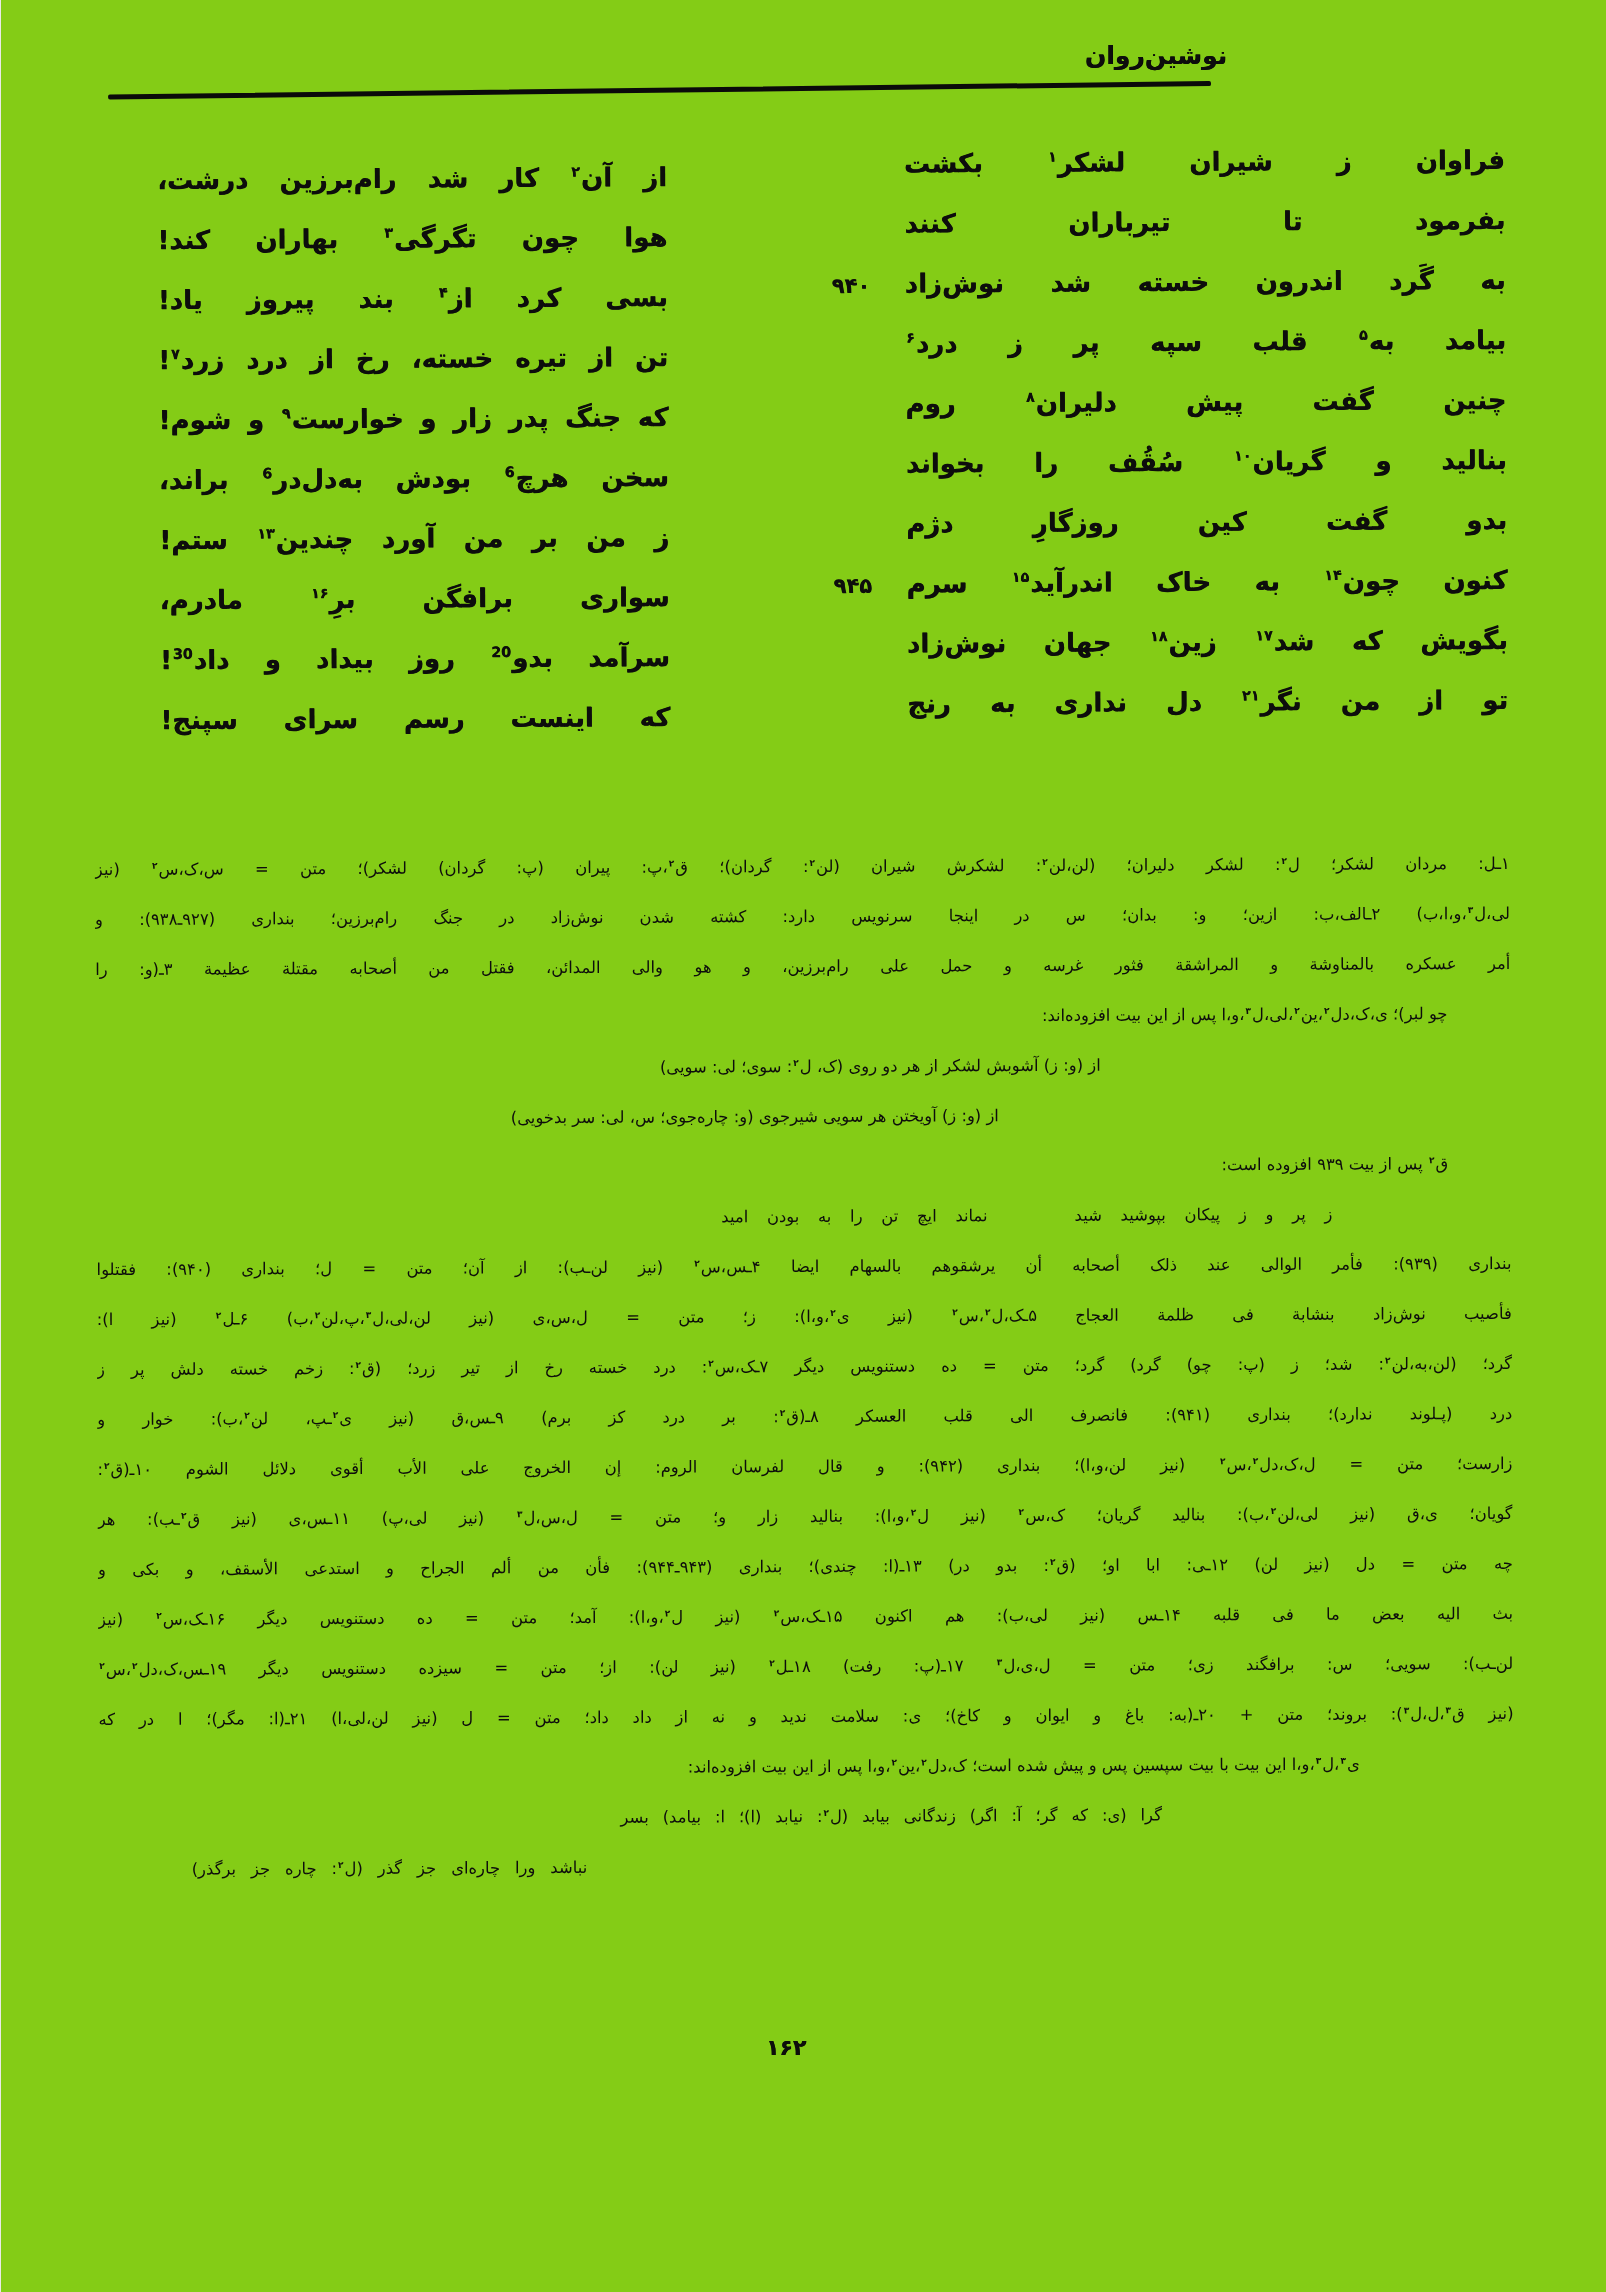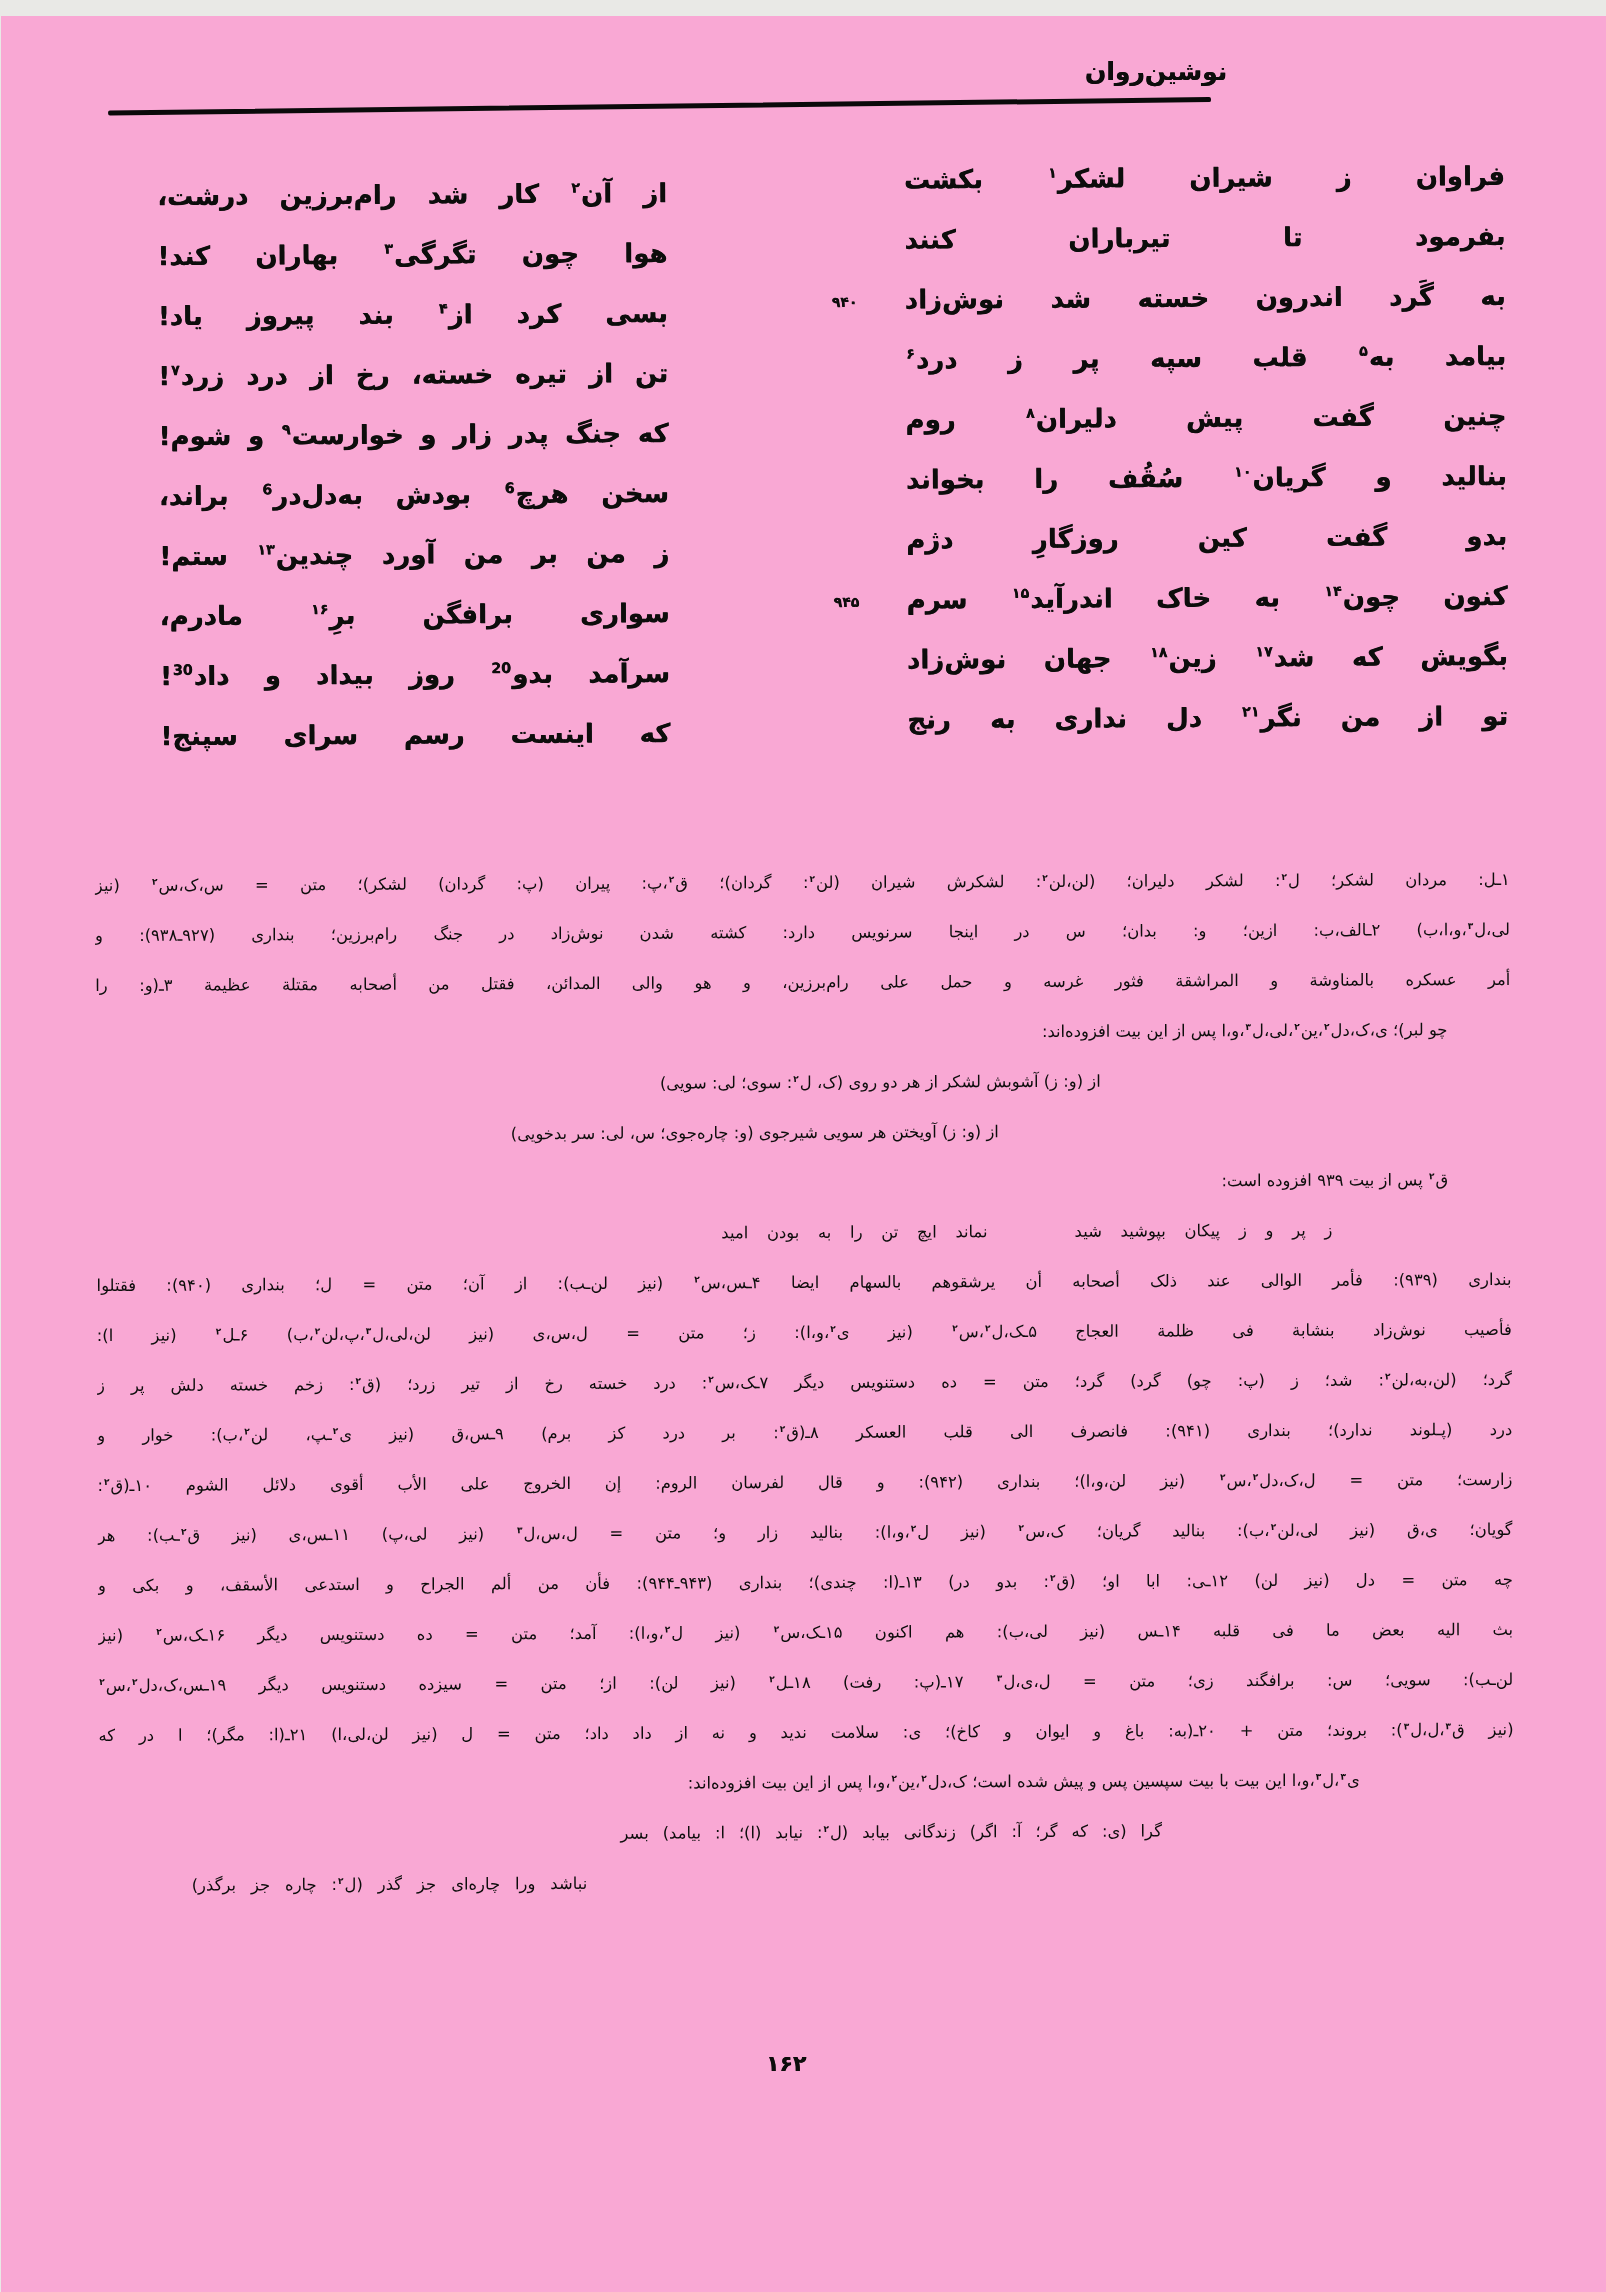--- a/index.html
+++ b/index.html
@@ -6,22 +6,21 @@
   html,body { background:#e9e9e6; }
   body {
     width:1607px; height:2292px;
     position:relative; overflow:hidden;
     font-family:"DejaVu Sans", sans-serif;
     color:#0d0d0c;
     direction:rtl;
   }
   .page {
     position:absolute; inset:0;
-    background:#f9a8d4;
-    margin-top:16px;
+    background:#84cc16;
   }
 
   
   .running-head {
     position:absolute; top:41px; right:380px;
     font-size:25px; font-weight:bold;
     letter-spacing:-1px;
     text-shadow:0.4px 0.4px 0 #000;
   }
   .head-rule {
@@ -44,21 +43,21 @@
     text-align:justify; text-align-last:justify;
     text-shadow:0.3px 0.3px 0 #111;
   }
   .vline sup, .fn sup {
     font-size:0.55em; font-weight:700;
     vertical-align:super; line-height:0;
     margin:0 1px;
   }
   .vnum {
     position:absolute; left:-73px; top:1.9px;
-    font-size:14px; font-weight:700; line-height:54px;
+    font-size:21px; font-weight:700; line-height:54px;
   }
 
   
   .apparatus {
     position:absolute; top:842px; left:97px; width:1415px;
     transform:rotate(-0.25deg);
     font-size:16.4px; font-weight:500;
   }
   .fn { height:50px; line-height:50px; white-space:nowrap; }
   .fn-justify { text-align:justify; text-align-last:justify; white-space:normal; overflow:hidden; }

